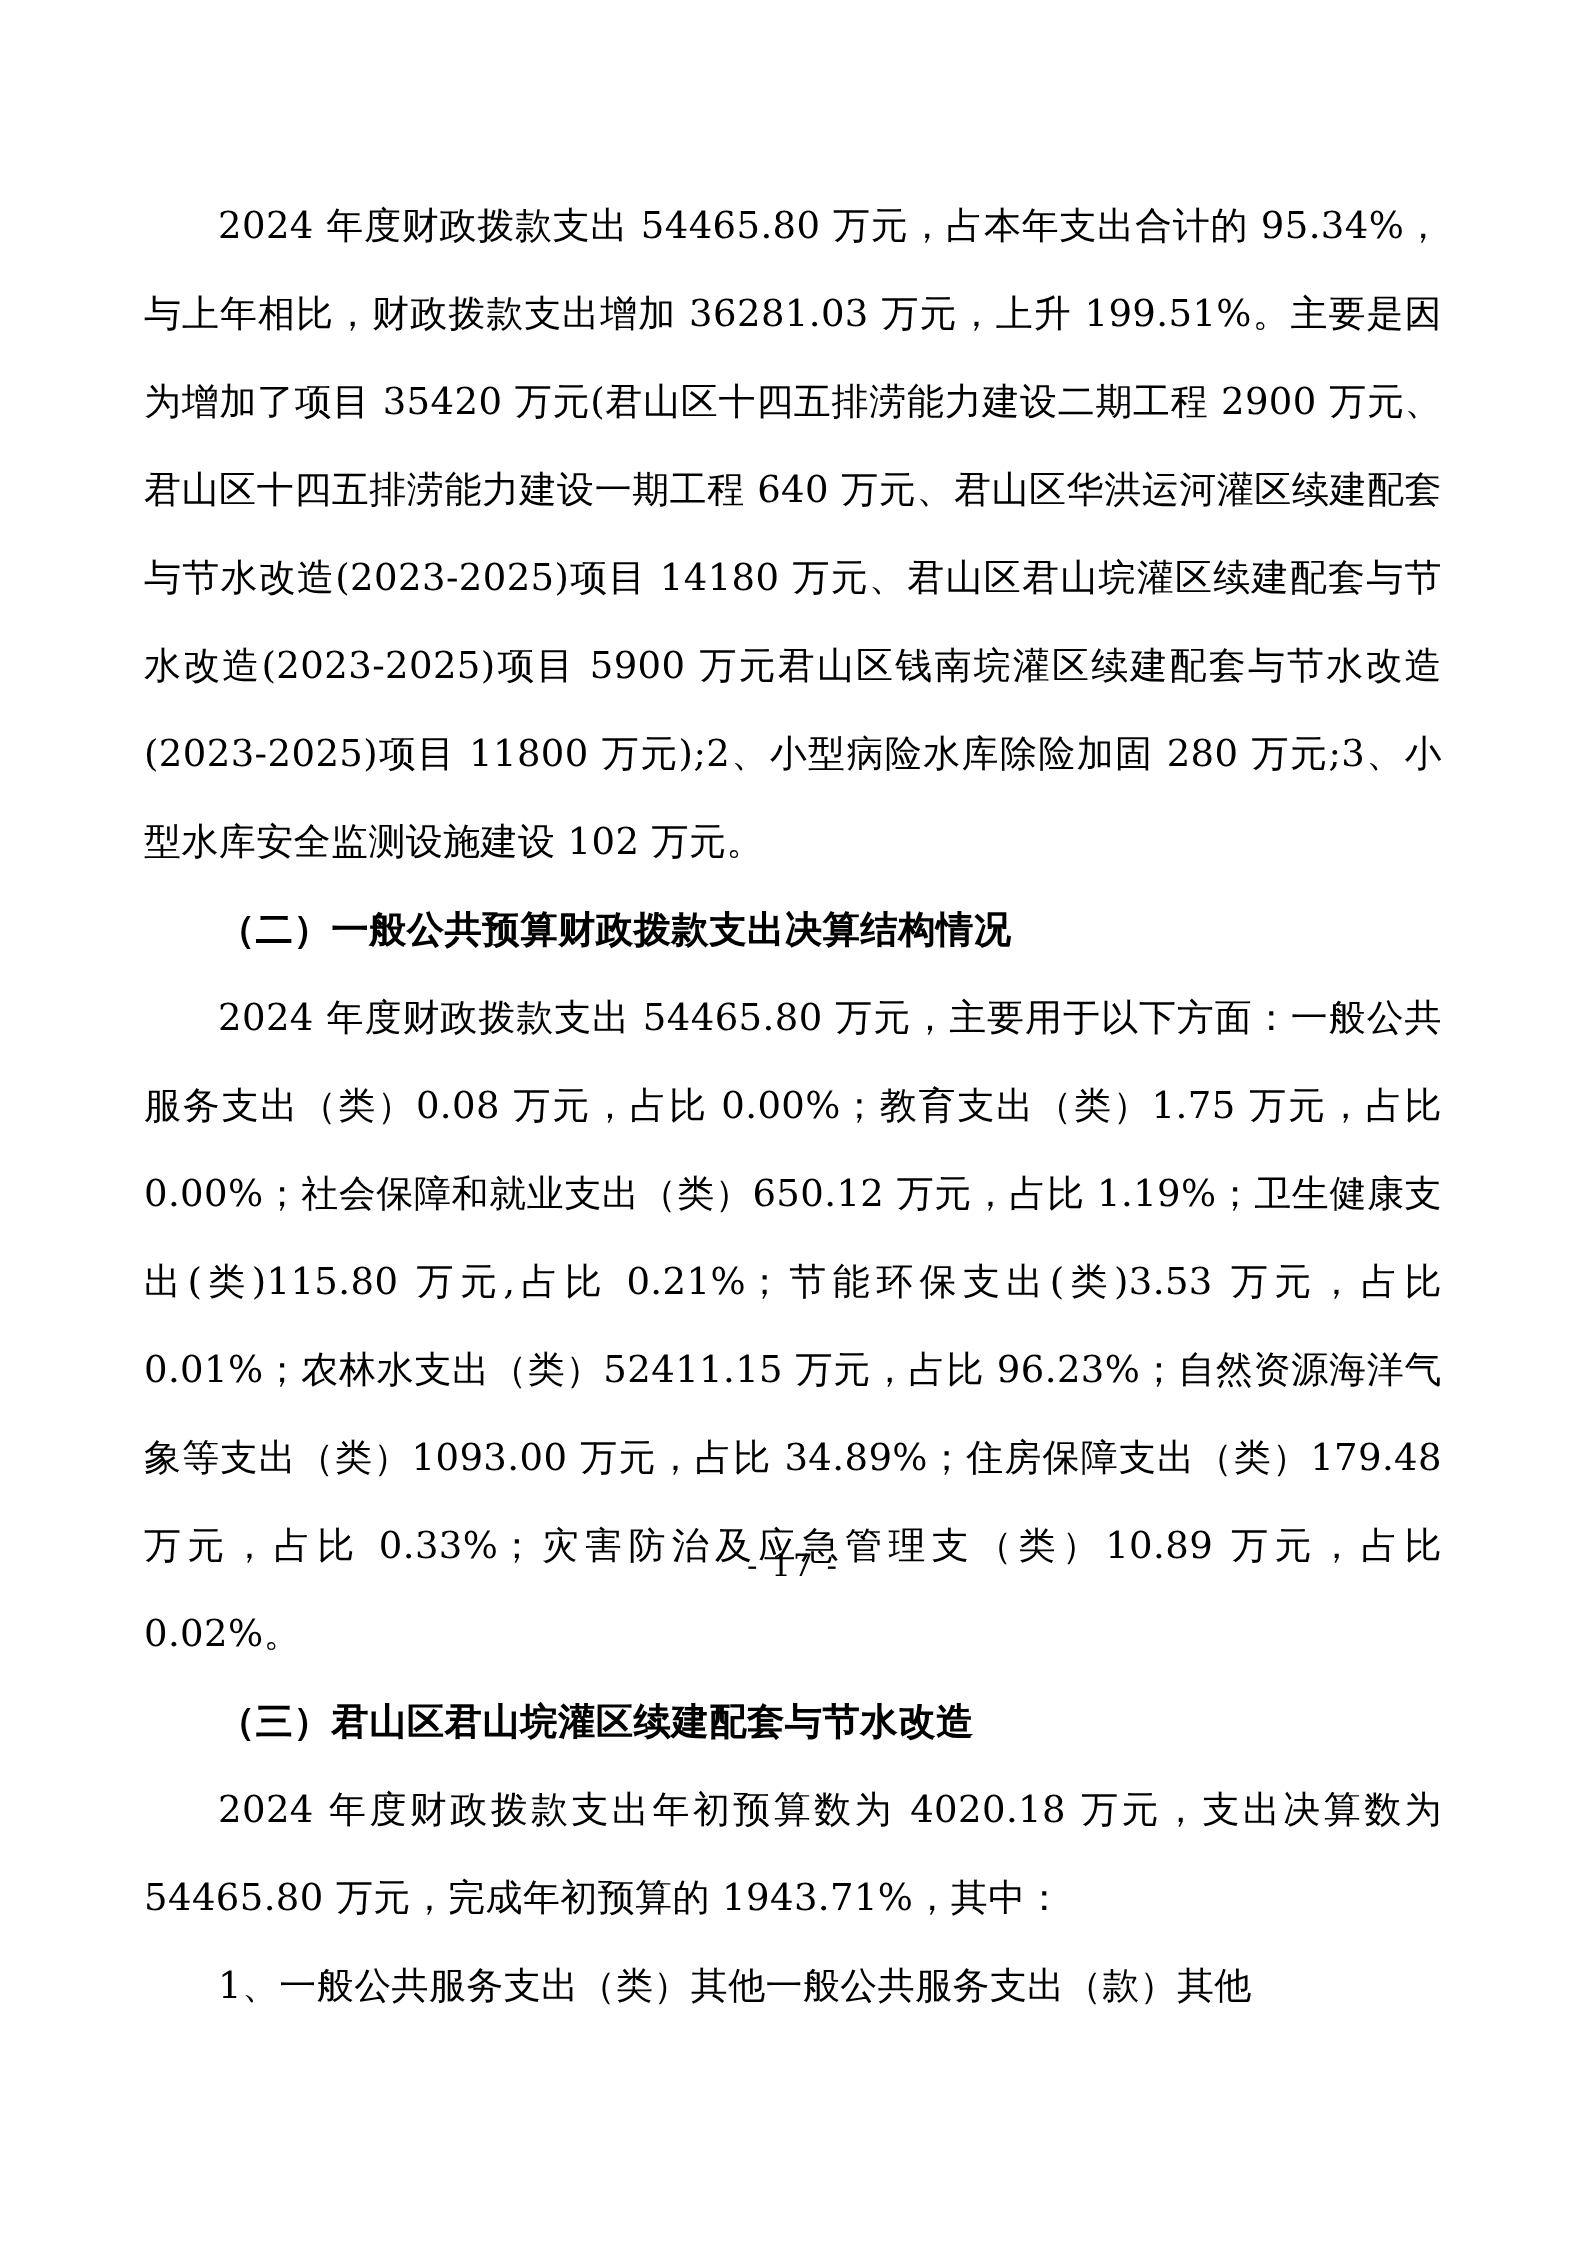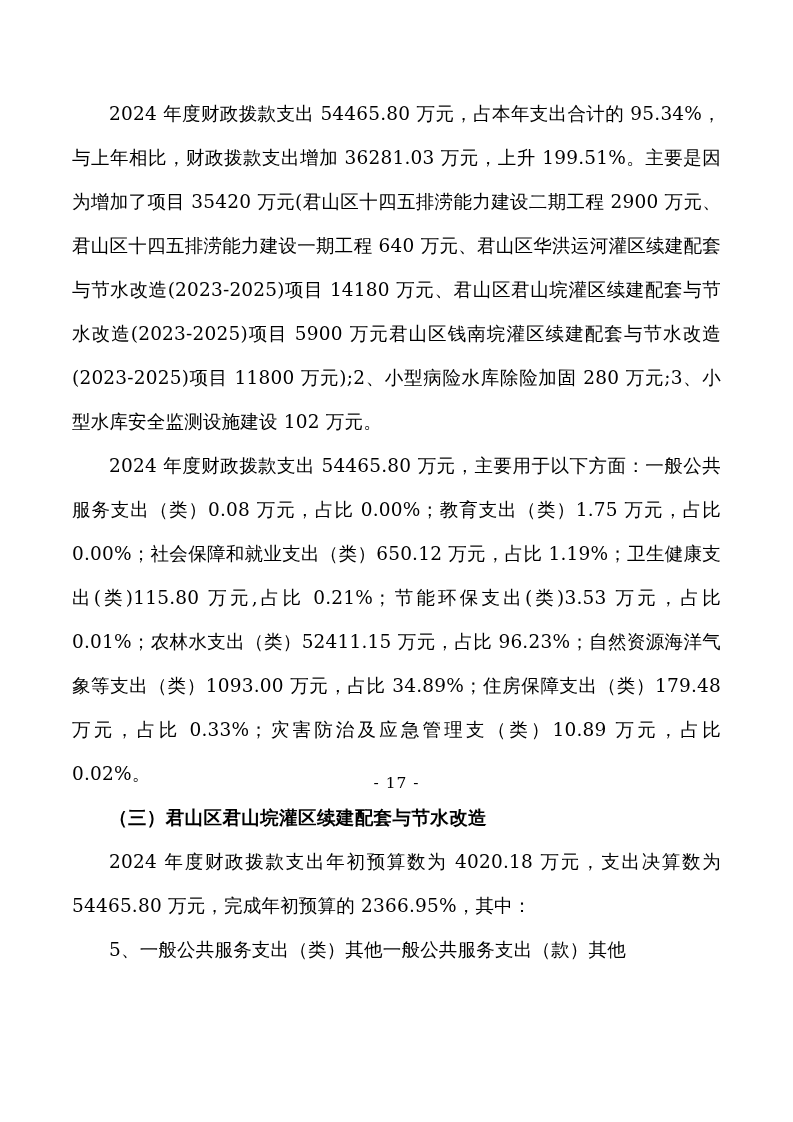--- a/index.html
+++ b/index.html
@@ -53,23 +53,24 @@
     color: #000;
   }
 </style>
 </head>
 <body>
 
 <div class="page">
 
   <p class="body-text">2024 年度财政拨款支出 54465.80 万元，占本年支出合计的 95.34%，与上年相比，财政拨款支出增加 36281.03 万元，上升 199.51%。主要是因为增加了项目 35420 万元(君山区十四五排涝能力建设二期工程 2900 万元、君山区十四五排涝能力建设一期工程 640 万元、君山区华洪运河灌区续建配套与节水改造(2023-2025)项目 14180 万元、君山区君山垸灌区续建配套与节水改造(2023-2025)项目 5900 万元君山区钱南垸灌区续建配套与节水改造(2023-2025)项目 11800 万元);2、小型病险水库除险加固 280 万元;3、小型水库安全监测设施建设 102 万元。</p>
 
+  <p class="heading">（二）一般公共预算财政拨款支出决算结构情况</p>
 
   <p class="body-text">2024 年度财政拨款支出 54465.80 万元，主要用于以下方面：一般公共服务支出（类）0.08 万元，占比 0.00%；教育支出（类）1.75 万元，占比 0.00%；社会保障和就业支出（类）650.12 万元，占比 1.19%；卫生健康支出(类)115.80 万元,占比 0.21%；节能环保支出(类)3.53 万元，占比 0.01%；农林水支出（类）52411.15 万元，占比 96.23%；自然资源海洋气象等支出（类）1093.00 万元，占比 34.89%；住房保障支出（类）179.48 万元，占比 0.33%；灾害防治及应急管理支（类）10.89 万元，占比 0.02%。</p>
 
   <p class="heading">（三）君山区君山垸灌区续建配套与节水改造</p>
 
-  <p class="body-text">2024 年度财政拨款支出年初预算数为 4020.18 万元，支出决算数为 54465.80 万元，完成年初预算的 2366.95%，其中：</p>
+  <p class="body-text">2024 年度财政拨款支出年初预算数为 4020.18 万元，支出决算数为 54465.80 万元，完成年初预算的 1943.71%，其中：</p>
 
-  <p class="body-text">5、一般公共服务支出（类）其他一般公共服务支出（款）其他</p>
+  <p class="body-text">1、一般公共服务支出（类）其他一般公共服务支出（款）其他</p>
 
   <div class="footer">- 17 -</div>
 </div>
 
 </body></html>

